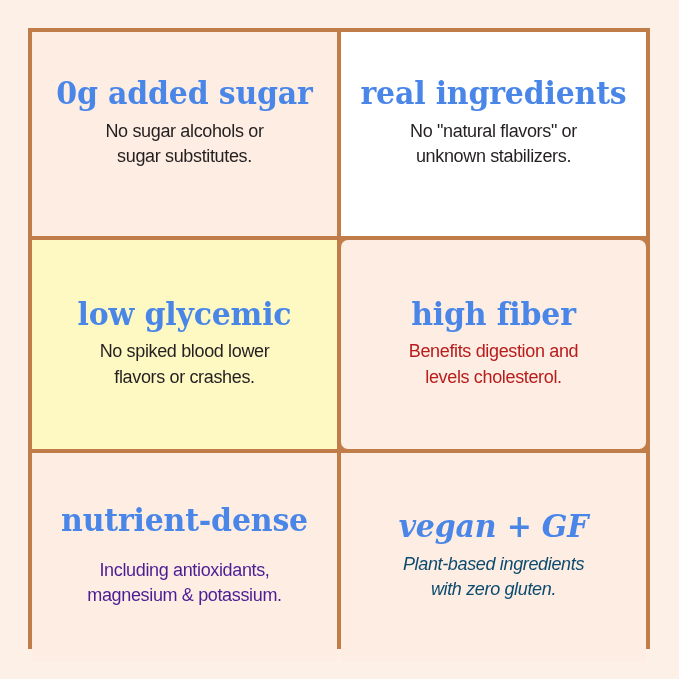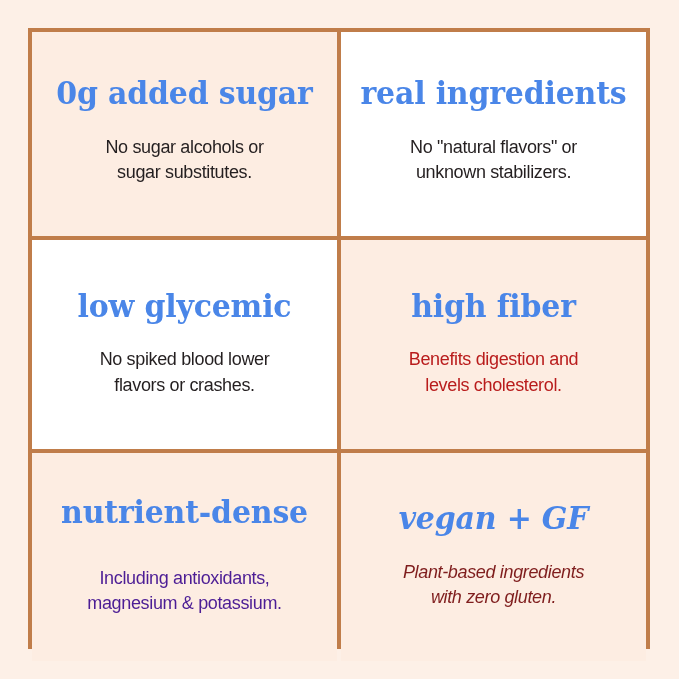--- a/index.html
+++ b/index.html
@@ -32,21 +32,20 @@
 
   .benefit-cell {
     background: #FDEDE2;
     box-sizing: border-box;
     display: flex;
     flex-direction: column;
     align-items: center;
     justify-content: center;
     padding: 6px 14px;
     text-align: center;
-    gap: 16px;
   }
 
   
   .benefit-cell.row-1 {
     justify-content: flex-start;
     padding-top: 46px;
   }
 
   .benefit-heading {
     color: #4A86E8;
@@ -90,45 +89,45 @@
   </div>
 
   <div class="benefit-cell row-1" style="background: #ffffff;">
     <h2 class="benefit-heading" style="color: rgb(74, 134, 232);">real ingredients</h2>
     <p class="benefit-body" style="color: rgb(36, 31, 32);">
       <span class="body-line">No "natural flavors" or</span>
       <span class="body-line">unknown stabilizers.</span>
     </p>
   </div>
 
-  <div class="benefit-cell row-2" style="background: #ffffff;">
+  <div class="benefit-cell row-2" style="background: #fef9c3;">
     <h2 class="benefit-heading" style="color: rgb(74, 134, 232);">low glycemic</h2>
     <p class="benefit-body" style="color: rgb(36, 31, 32);">
       <span class="body-line">No spiked blood lower</span>
       <span class="body-line">flavors or crashes.</span>
     </p>
   </div>
 
-  <div class="benefit-cell row-2" style="background: rgb(253, 237, 226);">
+  <div class="benefit-cell row-2" style="background: rgb(253, 237, 226); border-radius: 7px;">
     <h2 class="benefit-heading" style="color: rgb(74, 134, 232);">high fiber</h2>
     <p class="benefit-body" style="color: #b91c1c;">
       <span class="body-line">Benefits digestion and</span>
       <span class="body-line">levels cholesterol.</span>
     </p>
   </div>
 
   <div class="benefit-cell row-3" style="background: rgb(253, 237, 226);">
     <h2 class="benefit-heading" style="color: rgb(74, 134, 232);">nutrient-dense</h2>
     <p class="benefit-body" style="color: #4c1d95; margin-top: 12px;">
       <span class="body-line">Including antioxidants,</span>
       <span class="body-line">magnesium &amp; potassium.</span>
     </p>
   </div>
 
   <div class="benefit-cell row-3" style="background: rgb(253, 237, 226); font-style: italic;">
     <h2 class="benefit-heading" style="color: rgb(74, 134, 232);">vegan + GF</h2>
-    <p class="benefit-body" style="color: #7f1d1d;">
+    <p class="benefit-body" style="color: #0c4a6e;">
       <span class="body-line">Plant-based ingredients</span>
       <span class="body-line">with zero gluten.</span>
     </p>
   </div>
 
 </div>
 
 </body></html>

